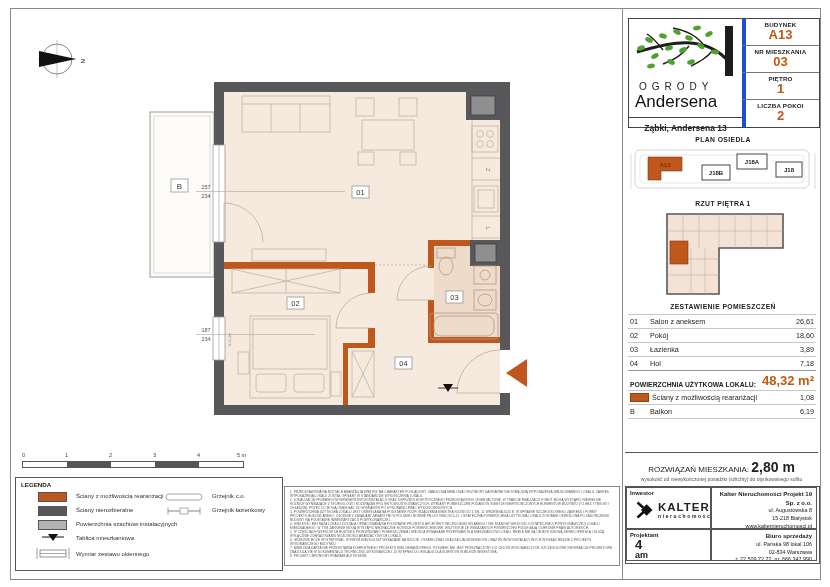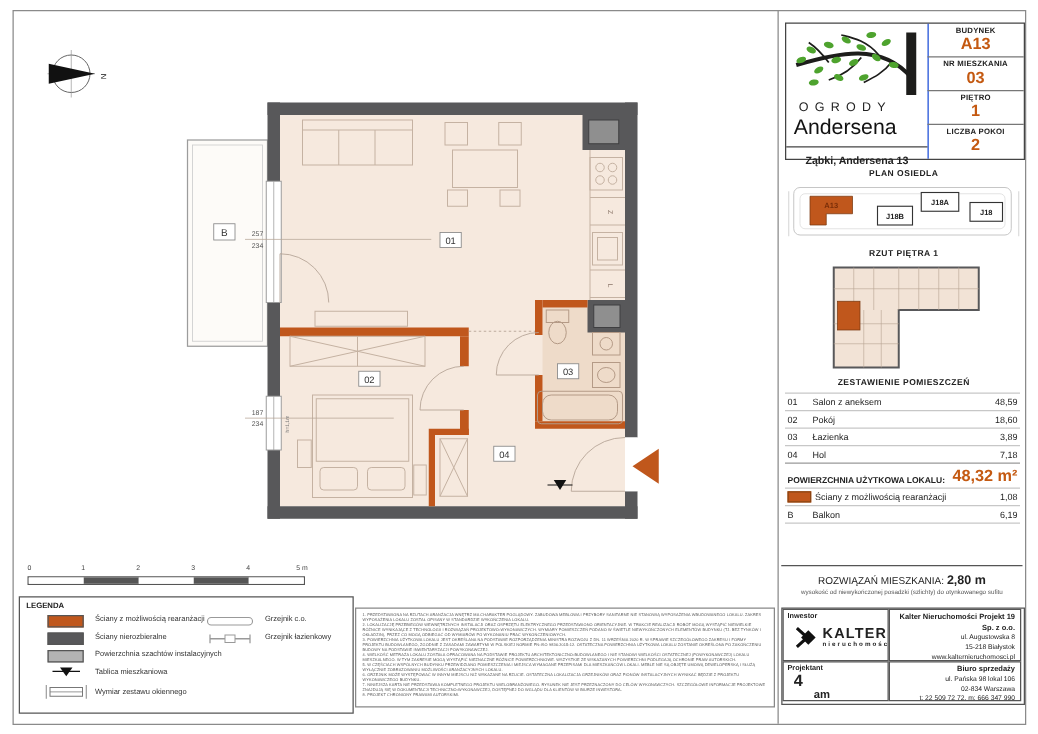--- a/index.html
+++ b/index.html
@@ -4,21 +4,21 @@
 <style>
   html,body{margin:0;padding:0;background:#fff;}
   .page{position:relative;width:830px;height:587px;background:#fff;overflow:hidden;
         font-family:"Liberation Sans",sans-serif;color:#222;}
   .abs{position:absolute;}
   .frame{left:10px;top:8px;width:809px;height:570px;border:1px solid #8a8a8a;}
   .vsep{left:622px;top:8px;width:0;height:571px;border-left:1px solid #8a8a8a;}
 
   
   .hdrbox{left:628px;top:18px;width:190px;height:108px;border:1px solid #444;}
-  .logo-col{position:absolute;left:0;top:0;width:113px;height:108px;border-right:1px solid #1d4ed8;}
+  .logo-col{position:absolute;left:0;top:0;width:113px;height:108px;border-right:4px solid #1d4ed8;}
   .logo-ogrody{position:absolute;left:10px;top:62px;font-size:10px;letter-spacing:5px;color:#222;}
   .logo-andersena{position:absolute;left:6px;top:73px;font-size:17px;color:#111;}
   .logo-addr{position:absolute;left:0;top:98px;width:113px;height:21px;border-top:1px solid #444;
              font-size:8.5px;font-weight:bold;text-align:center;line-height:21px;}
   .info-col{position:absolute;left:113px;top:0;width:77px;height:108px;}
   .info-row{height:26px;border-bottom:1px solid #777;text-align:center;}
   .info-row:last-child{border-bottom:none;}
   .info-label{font-size:6.2px;font-weight:bold;padding-top:2px;letter-spacing:.2px;}
   .info-value{font-size:13px;font-weight:bold;color:#c45911;line-height:14px;}
   .sb-title{left:628px;width:190px;text-align:center;font-size:6.8px;font-weight:bold;letter-spacing:.4px;}
@@ -29,35 +29,35 @@
   .tname{flex:1;}
   .tval{width:34px;text-align:right;padding-right:2px;}
   .trow-total{display:flex;border-top:1px solid #999;align-items:flex-end;padding:2px 0;}
   .total-label{flex:1;font-size:6.8px;font-weight:bold;padding-left:2px;}
   .total-value{font-size:13px;font-weight:bold;color:#c45911;text-align:right;padding-right:2px;}
   .swatch{width:17px;height:7px;background:#c0571c;border:1px solid #8a4412;margin:0 3px 0 2px;}
   .trow-b{border-bottom:1px solid #c7c7c7;}
 
   .heightbox{left:625px;top:452px;width:193px;height:33px;border-top:1px solid #555;text-align:center;}
   .h-line1{font-size:8px;margin-top:6px;}
-  .h-line1 b{font-size:10px;}
+  .h-line1 b{font-size:14px;}
   .h-note{font-size:5px;color:#555;margin-top:1px;}
 
   .contacts{left:625px;top:486px;width:193px;height:76px;border:1px solid #555;
             display:grid;grid-template-columns:85px 106px;grid-template-rows:42px 32px;}
   .ccell{border:0.5px solid #555;position:relative;overflow:hidden;}
   .chead{font-size:5.8px;font-weight:bold;position:absolute;left:3px;top:2px;}
   .chead-r{font-size:6px;font-weight:bold;text-align:right;}
   .caddr{font-size:5.4px;text-align:right;line-height:1.45;color:#222;padding:2px 4px 0 0;}
   .kalter-wrap{position:absolute;left:8px;top:12px;display:flex;align-items:center;gap:3px;}
   .kalter-name{font-size:11.5px;font-weight:bold;letter-spacing:1px;line-height:10px;}
   .kalter-sub{font-size:5px;letter-spacing:1.6px;font-weight:bold;margin-top:1px;}
   .am4{position:absolute;left:8px;top:8px;font-weight:bold;line-height:1;}
   .am4 .l1{font-size:13px;}
-  .am4 .l2{font-size:9px;margin-left:16px;}
+  .am4 .l2{font-size:9px;}
   .am4 .l3{font-size:10px;}
 
   
   .legendbox{left:15px;top:477px;width:266px;height:92px;border:1px solid #555;}
   .leg-title{position:absolute;left:5px;top:3px;font-size:6.2px;font-weight:bold;}
   .leg-item{position:absolute;font-size:6px;color:#333;}
   .leg-sw{position:absolute;width:27px;height:8px;border:1px solid #555;}
   .scalebar{left:22px;top:452px;width:225px;height:18px;}
   .sc-num{position:absolute;top:0;font-size:5.5px;color:#444;}
   .sc-bar{position:absolute;top:9px;left:0;width:220px;height:5px;border:1px solid #555;display:flex;}
@@ -315,21 +315,21 @@
         <line x1="44" y1="39" x2="44" y2="85"></line>
     </g>
     <rect x="9" y="32" width="18" height="23" fill="#c0571c" stroke="#7a3a10" stroke-width="0.6"></rect>
   </svg>
 
   <div class="abs sb-title" style="top:303px">ZESTAWIENIE POMIESZCZEŃ</div>
   <div class="abs tbl">
     <div class="trow">
       <span class="tnum">01</span>
       <span class="tname">Salon z aneksem</span>
-      <span class="tval">48,59</span>
+      <span class="tval">26,61</span>
     </div>
     <div class="trow">
       <span class="tnum">02</span>
       <span class="tname">Pokój</span>
       <span class="tval">18,60</span>
     </div>
     <div class="trow">
       <span class="tnum">03</span>
       <span class="tname">Łazienka</span>
       <span class="tval">3,89</span>

